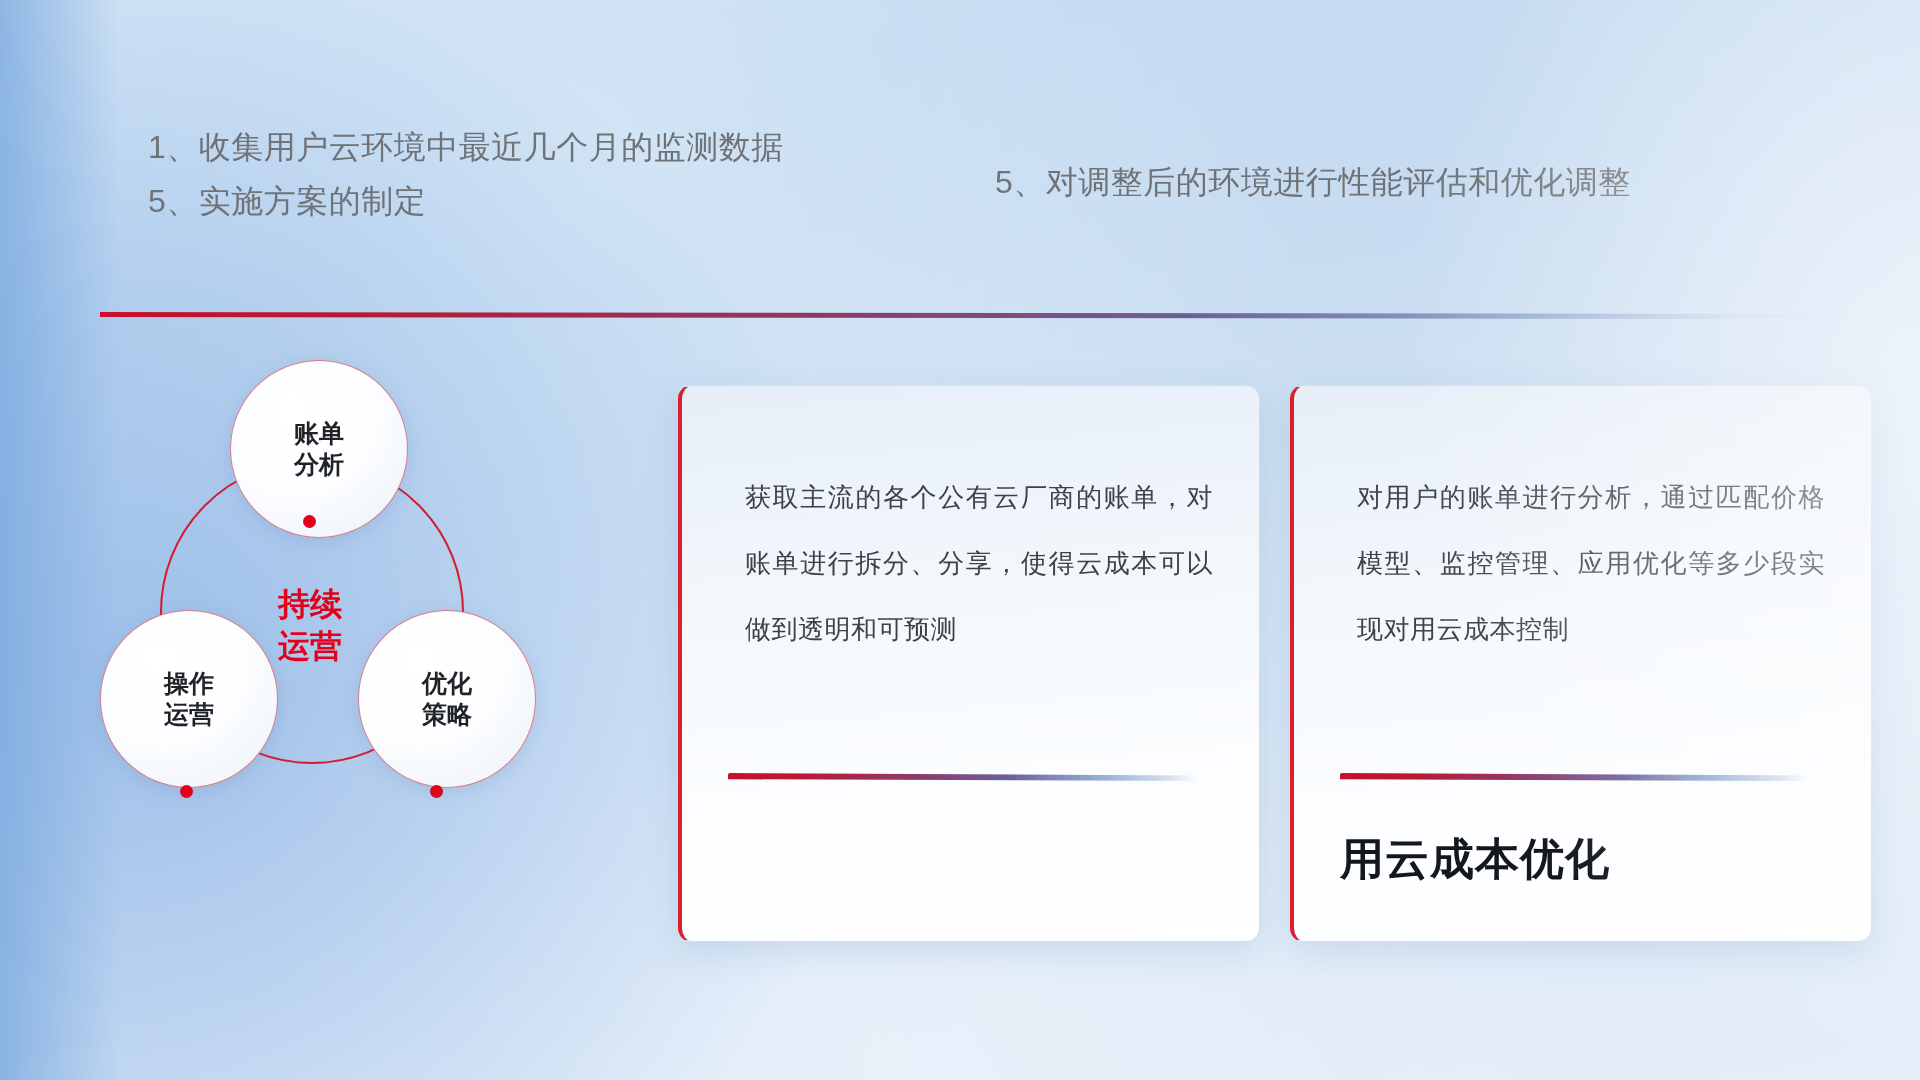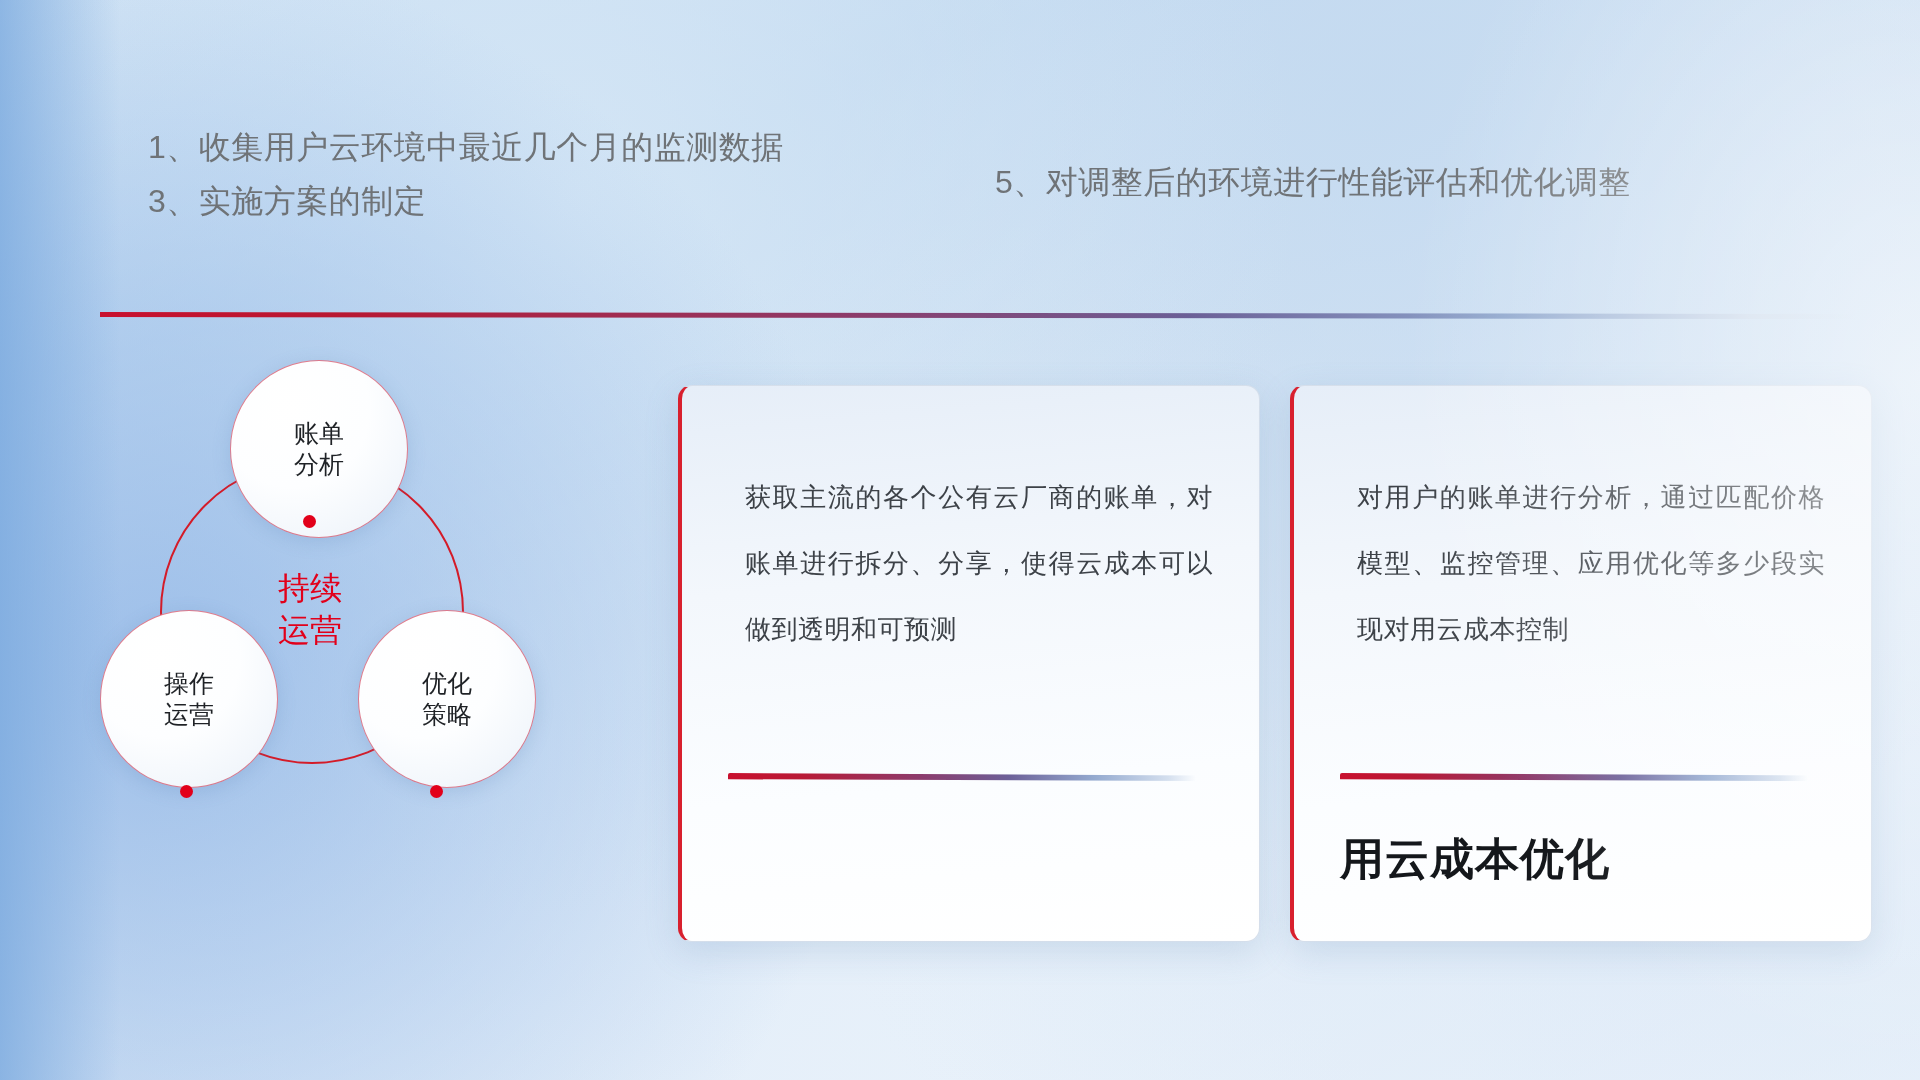--- a/index.html
+++ b/index.html
@@ -56,28 +56,28 @@
     box-shadow:0 4px 18px rgba(90,130,180,.22);
   }
   #circle-top{left:130px;top:0px;width:176px;height:176px;}
   #circle-left{left:0px;top:250px;width:176px;height:176px;}
   #circle-right{left:258px;top:250px;width:176px;height:176px;}
   #circle-center{
     left:60px;top:100px;width:300px;height:300px;
     border:2px solid #d41b28;background:transparent;
   }
   .c-label{
-    font-size:25px;font-weight:normal;color:#1f2226;line-height:1.25;
+    font-size:25px;font-weight:bold;color:#1f2226;line-height:1.25;
     position:relative;z-index:3;
   }
   .c-label span{display:block;}
   #center-label{
-    position:absolute;left:60px;top:100px;width:300px;height:300px;
+    position:absolute;left:60px;top:116px;width:300px;height:300px;
     display:flex;align-items:center;justify-content:center;
-    font-size:32px;font-weight:normal;color:#e2001a;line-height:1.3;text-align:center;
+    font-size:32px;font-weight:bold;color:#e2001a;line-height:1.3;text-align:center;
     z-index:4;
   }
   #center-label span{display:block;}
   .dot{
     position:absolute;width:13px;height:13px;border-radius:50%;
     background:#e2001a;z-index:5;
   }
   #dot-top{left:203px;top:155px;}
   #dot-left{left:80px;top:425px;}
   #dot-right{left:330px;top:425px;}
@@ -111,21 +111,21 @@
     font-size:44px;font-weight:bold;color:#14171b;letter-spacing:1px;
   }
 </style>
 </head>
 <body>
 
 <div id="slide">
 
   <div class="list left">
     <div class="list-item">1、收集用户云环境中最近几个月的监测数据</div>
-    <div class="list-item">3、实施方案的制定</div>
+    <div class="list-item">5、实施方案的制定</div>
   </div>
 
   <div class="list right">
     <div class="list-item">5、对调整后的环境进行性能评估和优化调整</div>
   </div>
 
   <div id="header-divider"></div>
 
   <div id="venn">
     <div class="circle" id="circle-center"></div>

